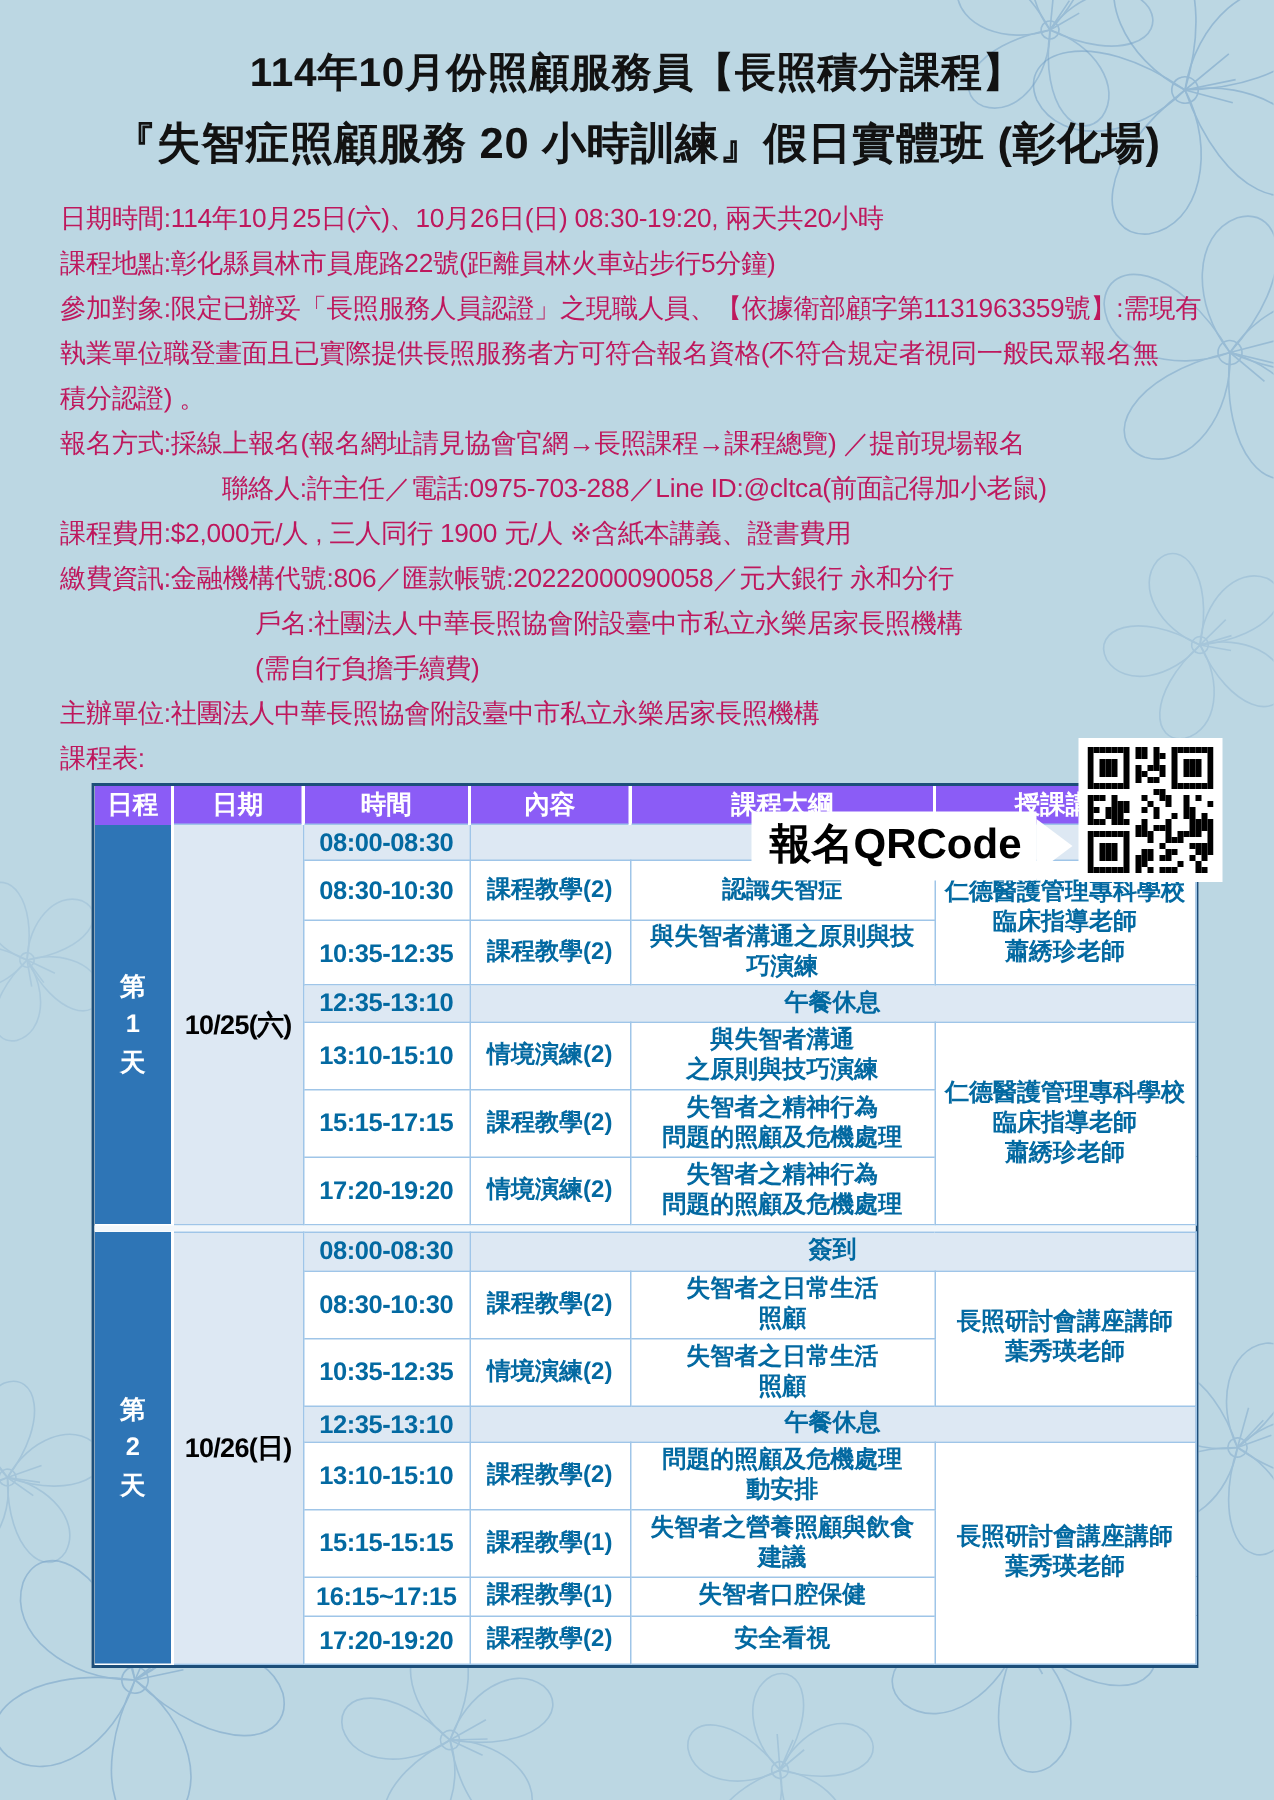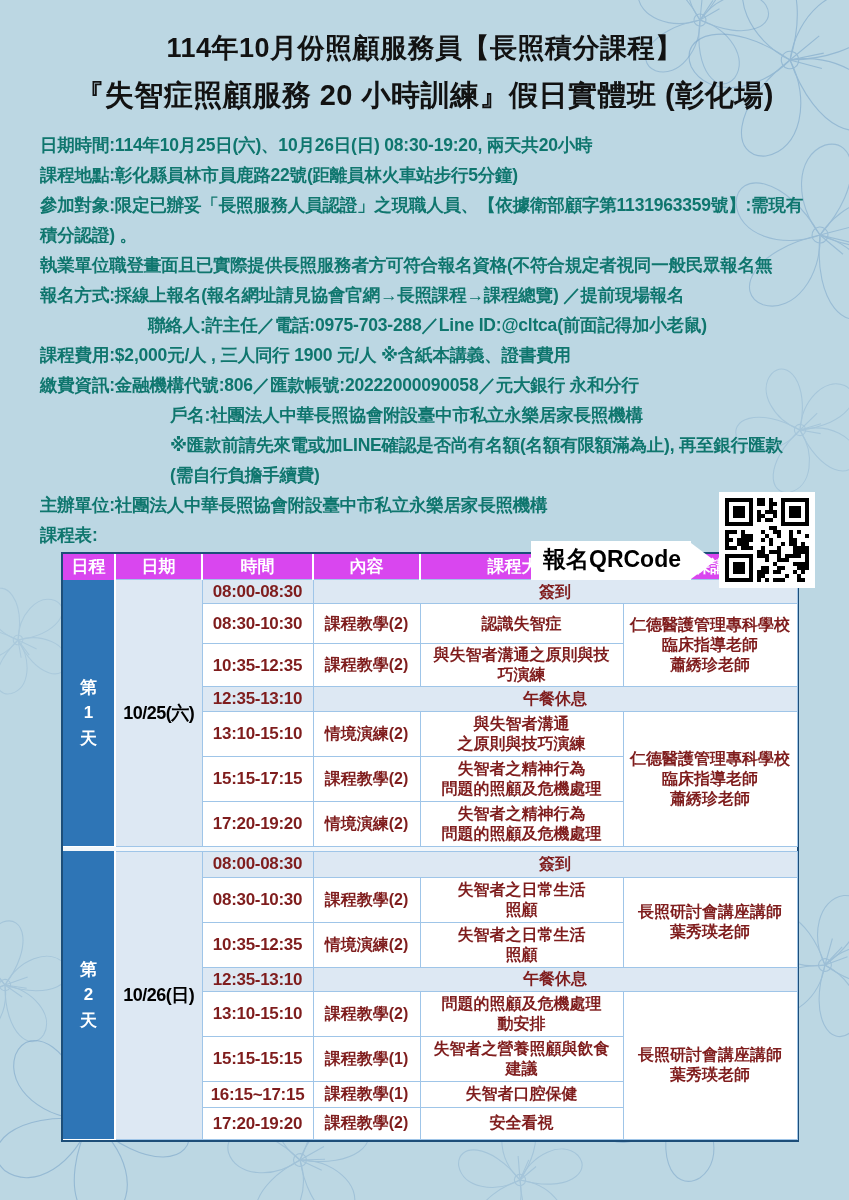--- a/index.html
+++ b/index.html
@@ -10,42 +10,42 @@
   
   .flowers{position:absolute;left:0;top:0;z-index:0;}
   .flowers path,.flowers circle{fill:none;stroke:#6f9cc4;stroke-width:1.1;vector-effect:non-scaling-stroke;}
 
   .content{position:relative;z-index:1;}
 
   .title{ text-align:center;color:#121212;font-weight:700;letter-spacing:0.5px;}
   .title.l1{padding-top:30px;font-size:27px;}
   .title.l2{margin-top:10px;font-size:29px;}
 
-  .info{margin:14px 0 0 40px;font-size:17.5px;font-weight:700;color:#0f766e;
+  .info{margin:14px 0 0 40px;font-size:17.5px;font-weight:400;color:#be185d;
         line-height:30px;letter-spacing:-0.2px;white-space:nowrap;}
   .info .ind1{padding-left:108px;}
   .info .ind2{padding-left:130px;}
 
   
   .qr-box{position:absolute;top:492px;right:34px;width:96px;height:96px;background:#fff;z-index:2;
           display:flex;align-items:center;justify-content:center;}
   .qr-box svg{width:84px;height:84px;}
   .qr-box rect{fill:#000;}
   .qr-label{position:absolute;top:541px;right:134px;z-index:2;display:flex;align-items:center;}
-  .qr-label .txt{background:#fff;color:#000;font-weight:700;font-size:23px;padding:3px 10px 5px 12px;}
+  .qr-label .txt{background:#fff;color:#000;font-weight:700;font-size:28px;padding:3px 10px 5px 12px;}
   .qr-label .arrow{width:0;height:0;border-top:18px solid transparent;border-bottom:18px solid transparent;
                    border-left:24px solid #fff;}
 
   
   .tablewrap{margin:2px 0 0 61px;width:734px;border:2px solid #1d4e79;background:#fff;}
   .tablewrap table{border-collapse:collapse;table-layout:fixed;width:734px;}
   .tablewrap td,.tablewrap th{overflow:hidden;}
-  th{background:#d946ef;color:#ffffff;font-size:17px;font-weight:700;height:25px;padding:0;}
+  th{background:#8b5cf6;color:#ffffff;font-size:17px;font-weight:700;height:25px;padding:0;}
   th + th{border-left:2px solid #ffffff;}
-  td{border:1px solid #9fc5e8;background:#fff;color:#7f1d1d;font-weight:700;font-size:16px;
+  td{border:1px solid #9fc5e8;background:#fff;color:#0369a1;font-weight:700;font-size:16px;
      text-align:center;vertical-align:middle;padding:1px 2px;white-space:pre-line;line-height:1.25;}
   td.daycol{background:#2e75b6;color:#fff;border:none;border-right:2px solid #ffffff;
             font-size:17px;line-height:1.5;}
   td.datecol{color:#000000;font-size:18px;font-weight:800;letter-spacing:-0.5px;}
   td.time{font-size:17px;letter-spacing:-0.3px;}
   tr.shade td{background:#dde8f3;}
   tr.shade td.daycol{background:#2e75b6;}
   tr.r-sign{height:24px;}
   tr.r-2l{height:40px;}
   tr.r-big{height:45px;}
@@ -85,28 +85,27 @@
   </svg>
 
   <div class="content">
     <div class="title l1">114年10月份照顧服務員【長照積分課程】</div>
     <div class="title l2">『失智症照顧服務 20 小時訓練』假日實體班 (彰化場)</div>
 
     <div class="info">
       <div>日期時間:114年10月25日(六)、10月26日(日) 08:30-19:20, 兩天共20小時</div>
       <div>課程地點:彰化縣員林市員鹿路22號(距離員林火車站步行5分鐘)</div>
       <div>參加對象:限定已辦妥「長照服務人員認證」之現職人員、【依據衛部顧字第1131963359號】:需現有</div>
+      <div>執業單位職登畫面且已實際提供長照服務者方可符合報名資格(不符合規定者視同一般民眾報名無</div>
       <div>積分認證) 。</div>
-      <div>執業單位職登畫面且已實際提供長照服務者方可符合報名資格(不符合規定者視同一般民眾報名無</div>
       <div>報名方式:採線上報名(報名網址請見協會官網→長照課程→課程總覽) ／提前現場報名</div>
       <div class="ind1">聯絡人:許主任／電話:0975-703-288／Line ID:@cltca(前面記得加小老鼠)</div>
       <div>課程費用:$2,000元/人 , 三人同行 1900 元/人 ※含紙本講義、證書費用</div>
       <div>繳費資訊:金融機構代號:806／匯款帳號:20222000090058／元大銀行 永和分行</div>
       <div class="ind2">戶名:社團法人中華長照協會附設臺中市私立永樂居家長照機構</div>
-      <div class="ind2">※匯款前請先來電或加LINE確認是否尚有名額(名額有限額滿為止), 再至銀行匯款</div>
       <div class="ind2">(需自行負擔手續費)</div>
       <div>主辦單位:社團法人中華長照協會附設臺中市私立永樂居家長照機構</div>
       <div>課程表:</div>
     </div>
 
     <div class="qr-label">
       <span class="txt">報名QRCode</span>
       <span class="arrow"></span>
     </div>
     <div class="qr-box">

